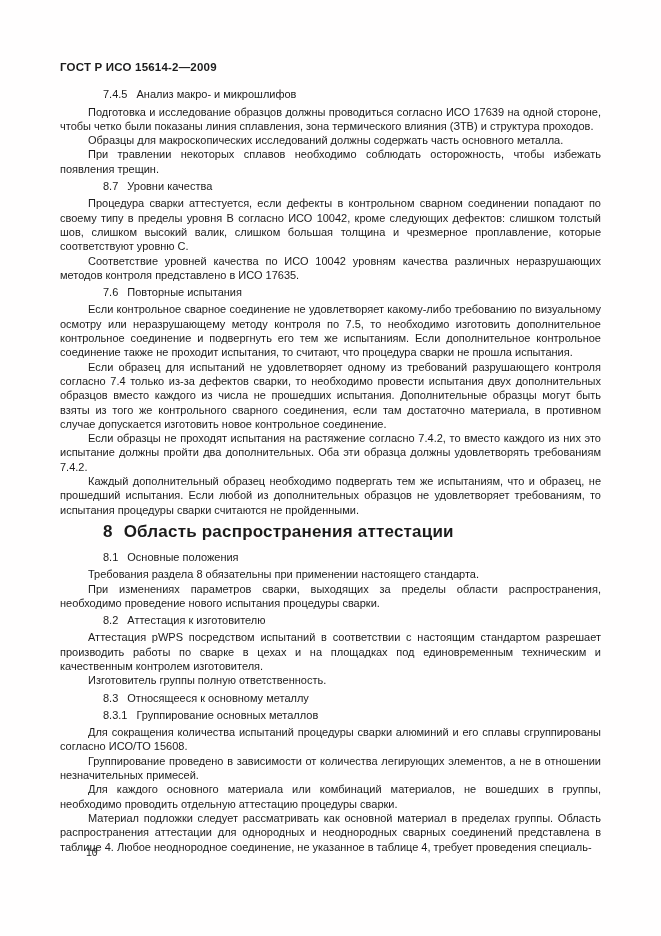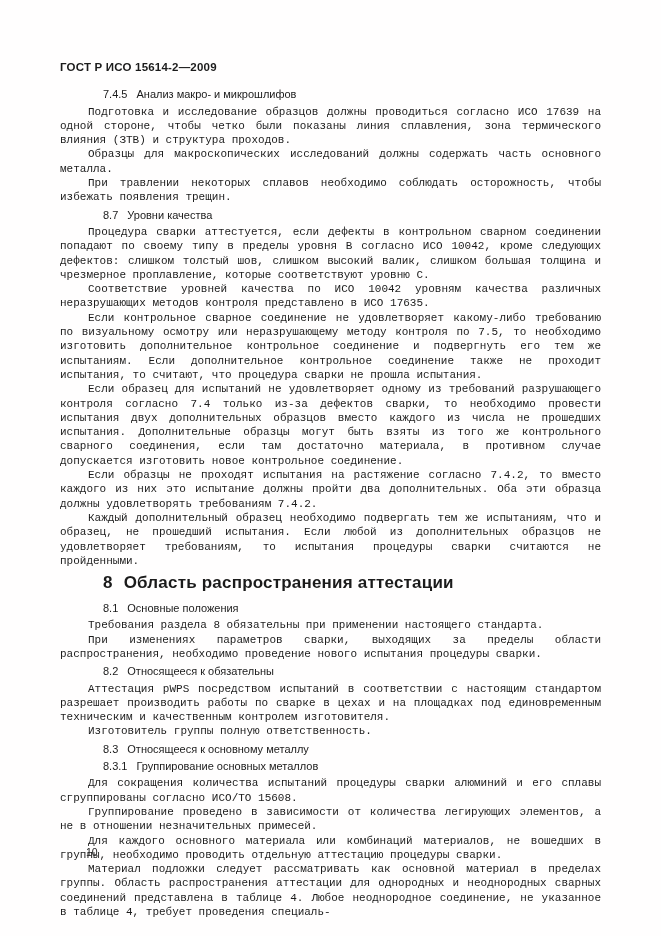--- a/index.html
+++ b/index.html
@@ -23,21 +23,20 @@
   .running-header {
     font-weight: bold;
     font-size: 11.5px;
     letter-spacing: 0.2px;
     margin: 0 0 13px 0;
   }
   .para {
     margin: 0;
     text-indent: 28px;
     text-align: justify;
-    font-family: Liberation Mono, monospace;
   }
   .h {
     font-weight: normal;
     margin: 3px 0 3px 43px;
   }
   .h .hnum { margin-right: 9px; }
   .h-section {
     font-weight: bold;
     font-size: 17px;
     line-height: 18px;
@@ -61,32 +60,33 @@
 
   <div class="h"><span class="hnum">7.4.5</span><span>Анализ макро- и микрошлифов</span></div>
   <p class="para">Подготовка и исследование образцов должны проводиться согласно ИСО 17639 на одной стороне, чтобы четко были показаны линия сплавления, зона термического влияния (ЗТВ) и структура проходов.</p>
   <p class="para">Образцы для макроскопических исследований должны содержать часть основного металла.</p>
   <p class="para">При травлении некоторых сплавов необходимо соблюдать осторожность, чтобы избежать появления трещин.</p>
 
   <div class="h"><span class="hnum">8.7</span><span>Уровни качества</span></div>
   <p class="para">Процедура сварки аттестуется, если дефекты в контрольном сварном соединении попадают по своему типу в пределы уровня В согласно ИСО 10042, кроме следующих дефектов: слишком толстый шов, слишком высокий валик, слишком большая толщина и чрезмерное проплавление, которые соответствуют уровню С.</p>
   <p class="para">Соответствие уровней качества по ИСО 10042 уровням качества различных неразрушающих методов контроля представлено в ИСО 17635.</p>
 
+  <div class="h"><span class="hnum">7.6</span><span>Повторные испытания</span></div>
   <p class="para">Если контрольное сварное соединение не удовлетворяет какому-либо требованию по визуальному осмотру или неразрушающему методу контроля по 7.5, то необходимо изготовить дополнительное контрольное соединение и подвергнуть его тем же испытаниям. Если дополнительное контрольное соединение также не проходит испытания, то считают, что процедура сварки не прошла испытания.</p>
   <p class="para">Если образец для испытаний не удовлетворяет одному из требований разрушающего контроля согласно 7.4 только из-за дефектов сварки, то необходимо провести испытания двух дополнительных образцов вместо каждого из числа не прошедших испытания. Дополнительные образцы могут быть взяты из того же контрольного сварного соединения, если там достаточно материала, в противном случае допускается изготовить новое контрольное соединение.</p>
   <p class="para">Если образцы не проходят испытания на растяжение согласно 7.4.2, то вместо каждого из них это испытание должны пройти два дополнительных. Оба эти образца должны удовлетворять требованиям 7.4.2.</p>
   <p class="para">Каждый дополнительный образец необходимо подвергать тем же испытаниям, что и образец, не прошедший испытания. Если любой из дополнительных образцов не удовлетворяет требованиям, то испытания процедуры сварки считаются не пройденными.</p>
 
   <div class="h-section"><span class="hnum">8</span><span>Область распространения аттестации</span></div>
 
   <div class="h"><span class="hnum">8.1</span><span>Основные положения</span></div>
   <p class="para">Требования раздела 8 обязательны при применении настоящего стандарта.</p>
   <p class="para">При изменениях параметров сварки, выходящих за пределы области распространения, необходимо проведение нового испытания процедуры сварки.</p>
 
-  <div class="h"><span class="hnum">8.2</span><span>Относящееся к обязательны</span></div>
+  <div class="h"><span class="hnum">8.2</span><span>Аттестация к изготовителю</span></div>
   <p class="para">Аттестация pWPS посредством испытаний в соответствии с настоящим стандартом разрешает производить работы по сварке в цехах и на площадках под единовременным техническим и качественным контролем изготовителя.</p>
   <p class="para">Изготовитель группы полную ответственность.</p>
 
   <div class="h"><span class="hnum">8.3</span><span>Относящееся к основному металлу</span></div>
 
   <div class="h"><span class="hnum">8.3.1</span><span>Группирование основных металлов</span></div>
   <p class="para">Для сокращения количества испытаний процедуры сварки алюминий и его сплавы сгруппированы согласно ИСО/ТО 15608.</p>
   <p class="para">Группирование проведено в зависимости от количества легирующих элементов, а не в отношении незначительных примесей.</p>
   <p class="para">Для каждого основного материала или комбинаций материалов, не вошедших в группы, необходимо проводить отдельную аттестацию процедуры сварки.</p>
   <p class="para">Материал подложки следует рассматривать как основной материал в пределах группы. Область распространения аттестации для однородных и неоднородных сварных соединений представлена в таблице 4. Любое неоднородное соединение, не указанное в таблице 4, требует проведения специаль-</p>

